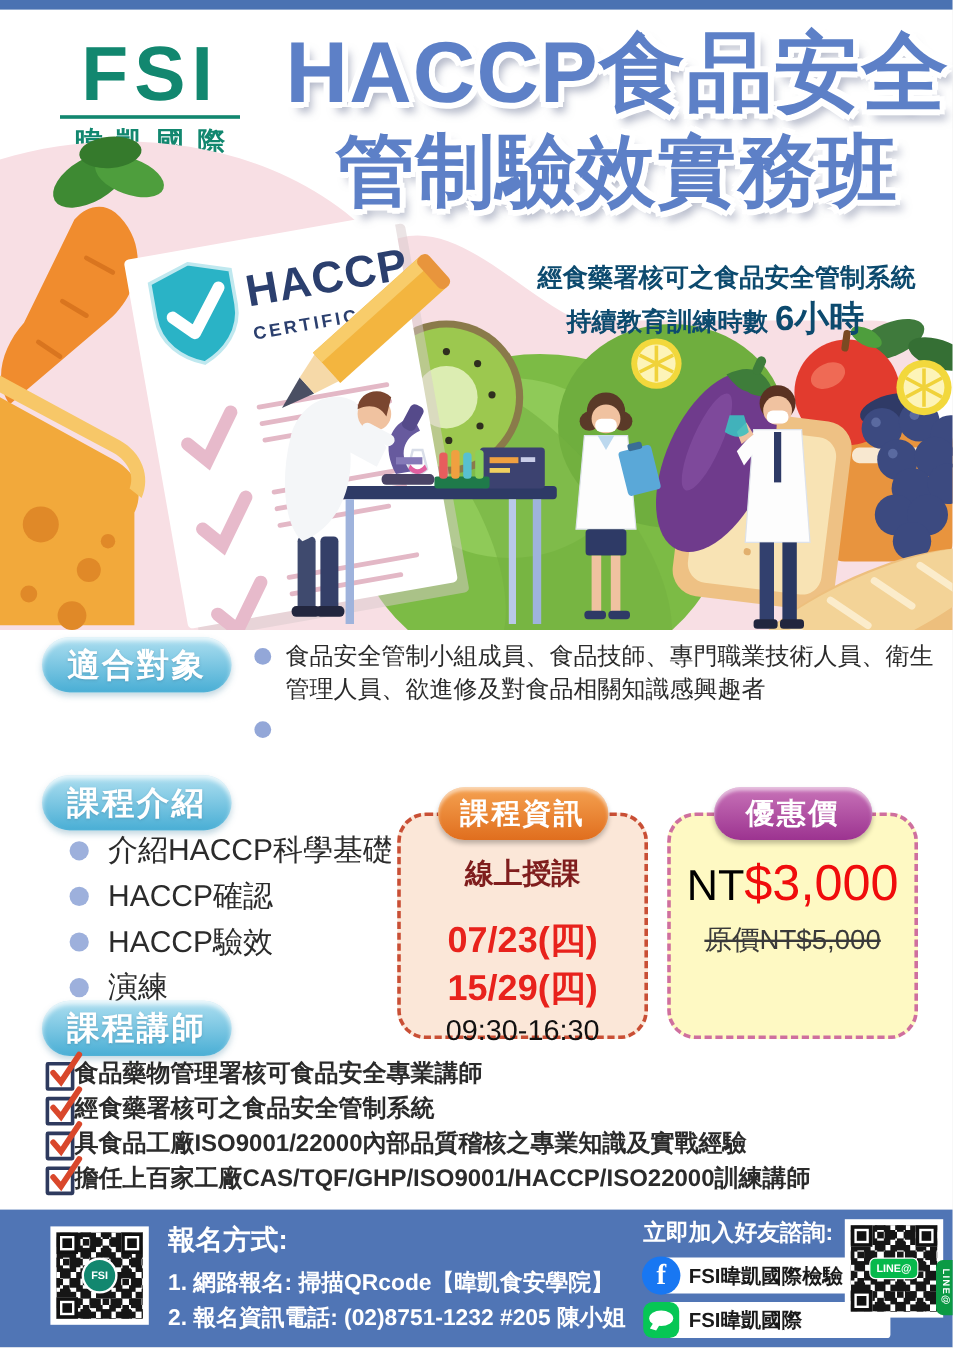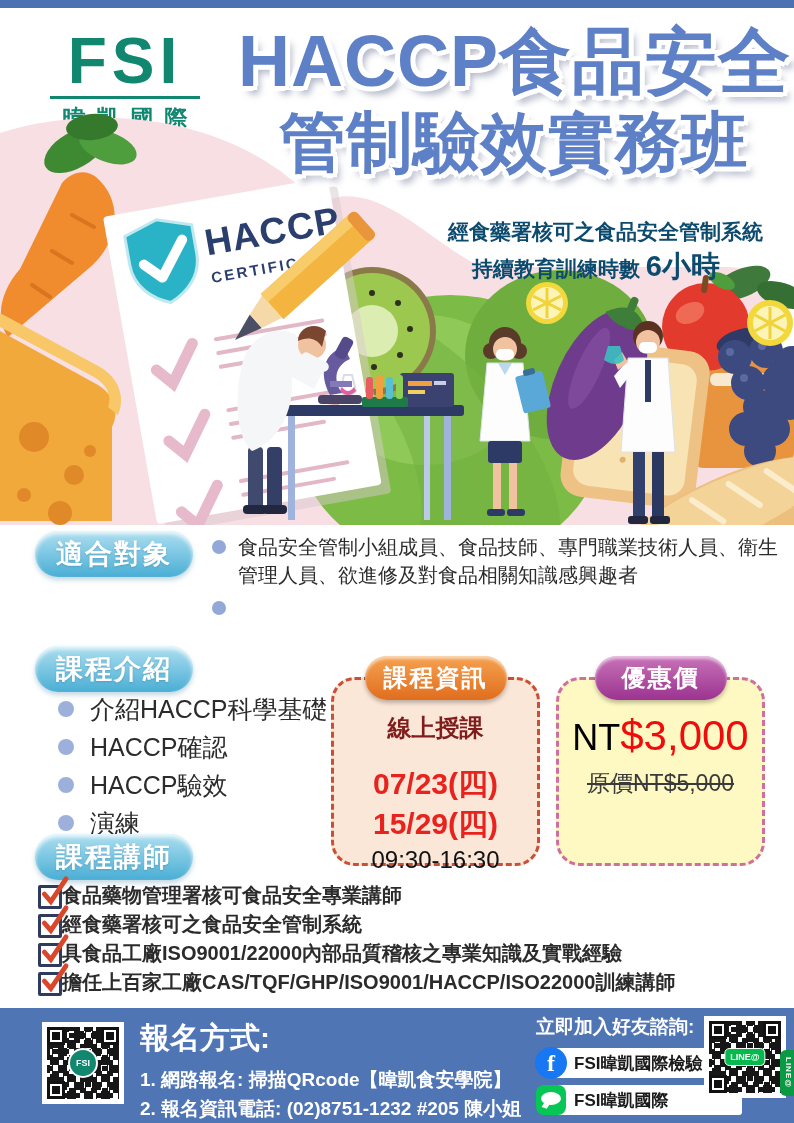--- a/index.html
+++ b/index.html
@@ -88,21 +88,21 @@
                 conic-gradient(#161616 90deg,#fff 90deg 180deg,#161616 180deg 270deg,#fff 270deg) 0 0/11px 11px;}
   .finder{position:absolute;width:18px;height:18px;border:3px solid #111;background:#fff;box-sizing:border-box;}
   .finder::after{content:"";position:absolute;inset:2px;background:#111;}
   .f-tl{left:0;top:0;} .f-tr{right:0;top:0;} .f-bl{left:0;bottom:0;}
   .qr-badge{position:absolute;left:50%;top:50%;transform:translate(-50%,-50%);color:#fff;font-weight:700;
      display:flex;align-items:center;justify-content:center;}
   .badge-fsi{width:26px;height:26px;border-radius:50%;background:#12876f;border:2px solid #fff;font-size:9px;}
   .badge-line{padding:3px 5px;border-radius:5px;background:#06b94c;border:1px solid #fff;font-size:9px;letter-spacing:0;}
 
   .signup{left:140px;top:1018px;color:#fff;}
-  .signup-title{font-size:30px;font-weight:700;margin-bottom:6px;}
+  .signup-title{font-size:23px;font-weight:700;margin-bottom:6px;}
   .signup-line{font-size:19px;line-height:29px;font-weight:600;}
 
   .join{left:536px;top:1014px;color:#fff;}
   .join-title{font-size:19px;font-weight:700;margin-bottom:8px;}
   .sns-btn{position:relative;width:168px;height:30px;background:#fff;border-radius:3px;margin:0 0 7px 14px;
      display:flex;align-items:center;padding-left:24px;font-size:17px;font-weight:700;color:#1a1a1a;cursor:pointer;}
   .sns-icon{position:absolute;left:-15px;top:-1px;width:32px;height:32px;display:flex;align-items:center;justify-content:center;}
   .fb-circle{width:32px;height:32px;border-radius:50%;background:#1877f2;color:#fff;font-size:24px;font-weight:800;
      display:flex;align-items:center;justify-content:center;font-family:"Liberation Serif","DejaVu Serif",serif;}
   .line-square{width:30px;height:30px;border-radius:8px;background:#06c755;position:relative;}

